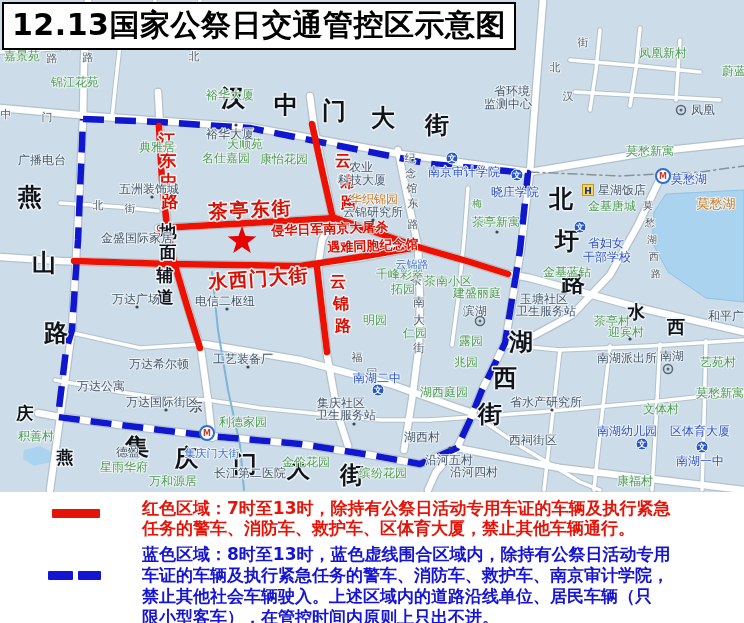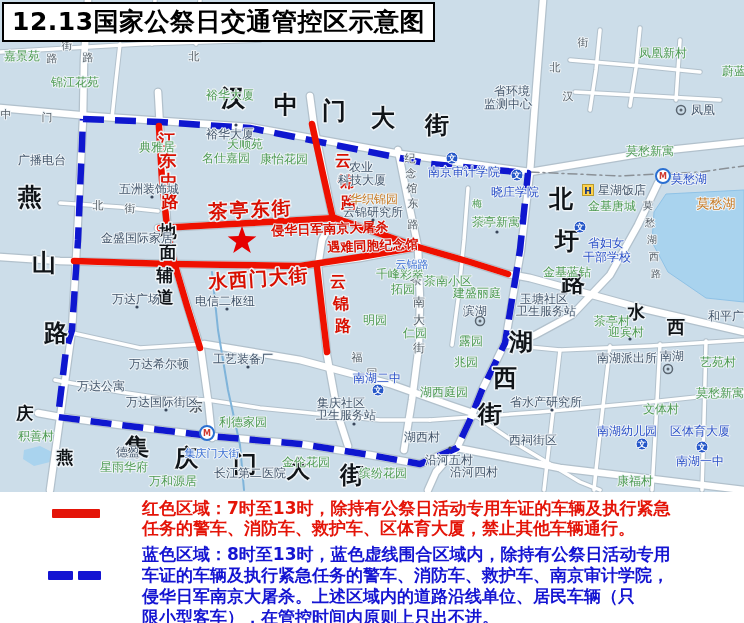--- a/index.html
+++ b/index.html
@@ -1,21 +1,21 @@
 <!DOCTYPE html>
 <html><head>
 <meta charset="utf-8">
 <style>
   html,body{margin:0;padding:0;background:#ffffff;}
   #screen{position:relative;width:744px;height:623px;background:#ffffff;overflow:hidden;
           font-family:"DejaVu Sans","Liberation Sans",sans-serif;}
   #map-wrap{position:absolute;left:0;top:0;width:744px;height:492px;}
   svg{display:block;}
   #title-box{position:absolute;left:2px;top:2px;background:#ffffff;border:2px solid #000;
-             padding:1px 8px 2px 8px;font-size:25px;font-weight:bold;color:#000;letter-spacing:0.5px;
+             padding:1px 8px 2px 8px;font-size:30px;font-weight:bold;color:#000;letter-spacing:0.5px;
              white-space:nowrap;z-index:5;}
   #legend{position:absolute;left:0;top:492px;width:744px;height:163px;background:#ffffff;}
   .lg-line{position:absolute;left:142px;width:600px;font-size:17px;font-weight:bold;
            white-space:nowrap;letter-spacing:0px;}
   .lg-red{color:#e41408;}
   .lg-blue{color:#1414d2;}
   .sym{position:absolute;height:9px;border-radius:1px;}
   .sym-red{left:52px;top:17px;width:48px;background:#e41408;}
   .sym-blue1{left:48px;top:79px;width:25px;background:#1414d2;}
   .sym-blue2{left:78px;top:79px;width:23px;background:#1414d2;}
@@ -294,16 +294,16 @@
   </div>
   <div id="title-box">12.13国家公祭日交通管控区示意图</div>
   <div id="legend">
     <div class="sym sym-red"></div>
     <div class="sym sym-blue1"></div>
     <div class="sym sym-blue2"></div>
     <div class="lg-line lg-red" style="top:5px">红色区域：7时至13时，除持有公祭日活动专用车证的车辆及执行紧急</div>
     <div class="lg-line lg-red" style="top:25px">任务的警车、消防车、救护车、区体育大厦，禁止其他车辆通行。</div>
     <div class="lg-line lg-blue" style="top:51px">蓝色区域：8时至13时，蓝色虚线围合区域内，除持有公祭日活动专用</div>
     <div class="lg-line lg-blue" style="top:72px">车证的车辆及执行紧急任务的警车、消防车、救护车、南京审计学院，</div>
-    <div class="lg-line lg-blue" style="top:93px">侵华日军南京大屠杀。上述区域内的道路沿线单位、居民车辆（只</div>
+    <div class="lg-line lg-blue" style="top:93px">禁止其他社会车辆驶入。上述区域内的道路沿线单位、居民车辆（只</div>
     <div class="lg-line lg-blue" style="top:114px">限小型客车），在管控时间内原则上只出不进。</div>
   </div>
 </div>
 
 </body></html>

